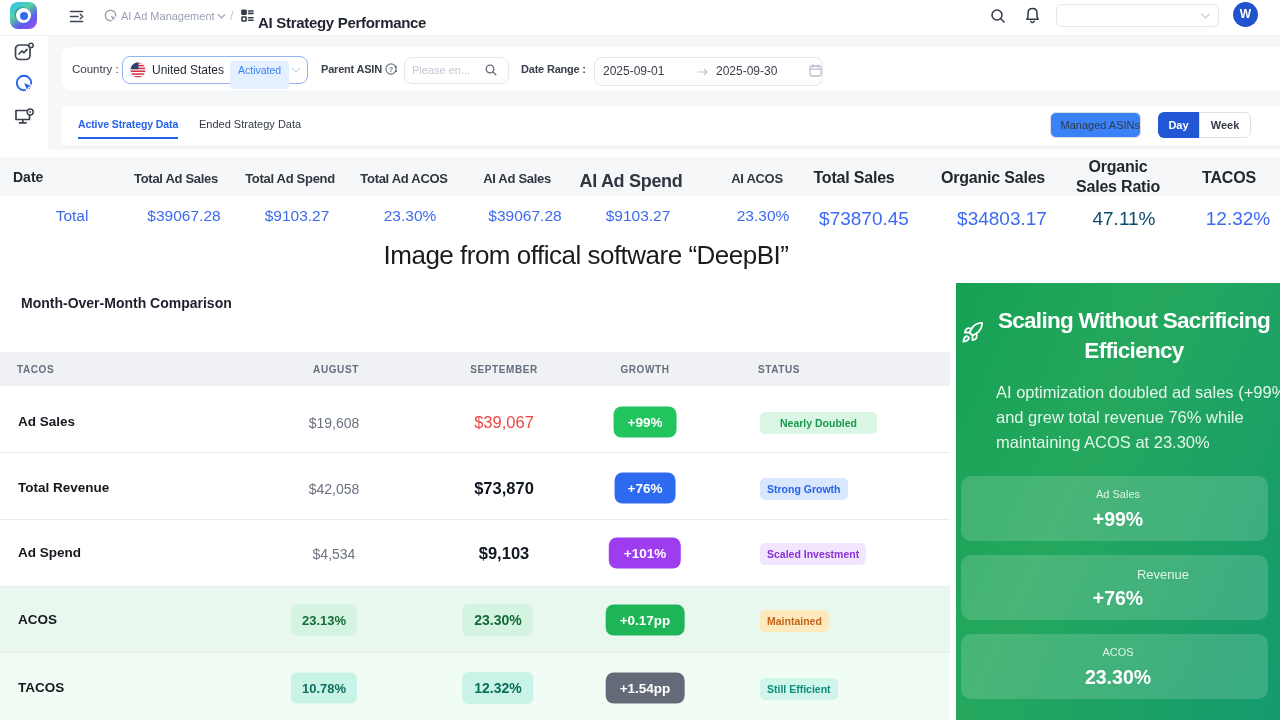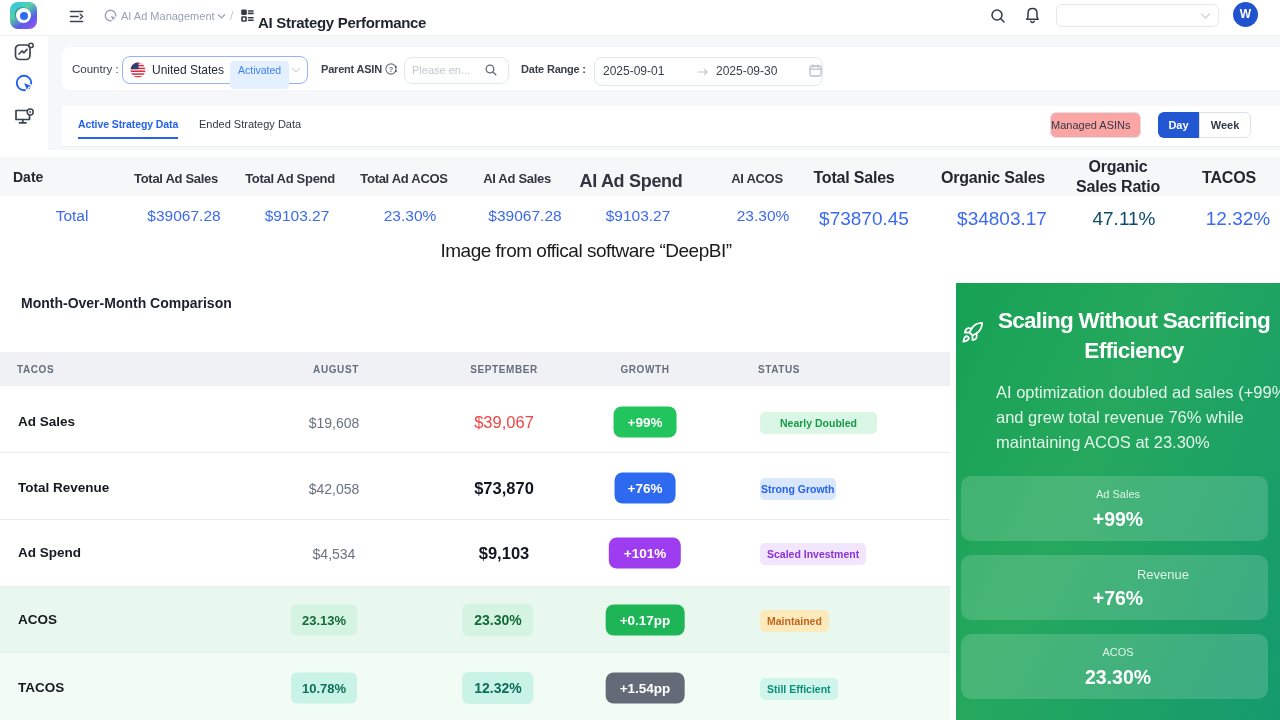--- a/index.html
+++ b/index.html
@@ -130,21 +130,21 @@
 <div class="abs" style="left:716px;top:64px;font-size:12px;color:#3a404c;z-index:4">2025-09-30</div>
 <svg class="abs" style="left:809px;top:64px;z-index:4" width="13" height="13" viewBox="0 0 13 13">
  <rect x="1" y="2" width="11" height="10" rx="1.5" fill="none" stroke="#b9bfca" stroke-width="1.3"></rect>
  <path d="M1 5.2 H12 M4 1 V3.2 M9 1 V3.2" stroke="#b9bfca" stroke-width="1.3" stroke-linecap="round"></path>
 </svg>
 
 <div class="abs" style="left:62px;top:106px;width:1218px;height:41px;background:#fff;border-bottom:1px solid #eceef2;z-index:2"></div>
 <div class="abs" style="left:78px;top:118px;font-size:10.5px;font-weight:700;letter-spacing:-0.1px;color:#2563eb;z-index:3">Active Strategy Data</div>
 <div class="abs" style="left:78px;top:137px;width:100px;height:2px;background:#2563eb;z-index:3"></div>
 <div class="abs" style="left:199px;top:117.5px;font-size:11px;color:#333a46;z-index:3">Ended Strategy Data</div>
-<div class="abs" style="left:1050px;top:112px;width:91px;height:26px;border:1px solid #dde0e6;border-radius:6px;background:#fca5a5;font-size:11px;color:#333a46;text-align:left;line-height:24px;z-index:3">Managed ASINs</div>
+<div class="abs" style="left:1050px;top:112px;width:91px;height:26px;border:1px solid #dde0e6;border-radius:6px;background:#3b82f6;font-size:11px;color:#333a46;text-align:right;line-height:24px;z-index:3">Managed ASINs</div>
 <div class="abs" style="left:1158px;top:112px;width:41px;height:26px;border-radius:6px 0 0 6px;background:#2157d2;font-size:11px;font-weight:700;color:#fff;text-align:center;line-height:26px;z-index:3">Day</div>
 <div class="abs" style="left:1199px;top:112px;width:52px;height:26px;border:1px solid #dde0e6;border-radius:0 6px 6px 0;background:#fff;font-size:11px;font-weight:700;color:#333a46;text-align:center;line-height:24px;z-index:3">Week</div>
 
 <div class="abs" style="left:0;top:157px;width:1280px;height:39px;background:#f6f7f9;z-index:1"></div>
 <div class="abs" style="left:13px;top:169px;font-size:14px;font-weight:700;color:#23272f;z-index:2">Date</div>
 <div class="abs cx" style="left:176px;top:171px;font-size:13px;font-weight:700;letter-spacing:-0.3px;color:#30353f;z-index:2">Total Ad Sales</div>
 <div class="abs cx" style="left:290px;top:171px;font-size:13px;font-weight:700;letter-spacing:-0.3px;color:#30353f;z-index:2">Total Ad Spend</div>
 <div class="abs cx" style="left:404px;top:171px;font-size:13px;font-weight:700;letter-spacing:-0.3px;color:#30353f;z-index:2">Total Ad ACOS</div>
 <div class="abs cx" style="left:517px;top:171px;font-size:13px;font-weight:700;letter-spacing:-0.3px;color:#30353f;z-index:2">AI Ad Sales</div>
 <div class="abs cx" style="left:631px;top:171px;font-size:18px;font-weight:700;letter-spacing:-0.3px;color:#30353f;z-index:2">AI Ad Spend</div>
@@ -159,21 +159,21 @@
 <div class="abs cx" style="left:297px;top:207px;font-size:15.5px;color:#3c6af0;z-index:2">$9103.27</div>
 <div class="abs cx" style="left:410px;top:207px;font-size:15.5px;color:#3c6af0;z-index:2">23.30%</div>
 <div class="abs cx" style="left:525px;top:207px;font-size:15.5px;color:#3c6af0;z-index:2">$39067.28</div>
 <div class="abs cx" style="left:638px;top:207px;font-size:15.5px;color:#3c6af0;z-index:2">$9103.27</div>
 <div class="abs cx" style="left:763px;top:207px;font-size:15.5px;color:#3c6af0;z-index:2">23.30%</div>
 <div class="abs cx" style="left:864px;top:208px;font-size:19px;color:#3c6af0;z-index:2">$73870.45</div>
 <div class="abs cx" style="left:1002px;top:208px;font-size:19px;color:#3c6af0;z-index:2">$34803.17</div>
 <div class="abs cx" style="left:1124px;top:208px;font-size:19px;color:#0c4a6e;z-index:2">47.11%</div>
 <div class="abs cx" style="left:1238px;top:208px;font-size:19px;color:#3c6af0;z-index:2">12.32%</div>
 
-<div class="abs cx" style="left:586px;top:240px;font-size:19px;letter-spacing:-0.5px;color:#1b1b1b;white-space:nowrap;z-index:2">Image from offical software “DeepBI”</div>
+<div class="abs cx" style="left:586px;top:240px;font-size:26px;letter-spacing:-0.5px;color:#1b1b1b;white-space:nowrap;z-index:2">Image from offical software “DeepBI”</div>
 
 <div class="abs" style="left:0;top:283px;width:950px;height:437px;background:#fff;z-index:1"></div>
 <div class="abs" style="left:21px;top:295px;font-size:14px;font-weight:700;color:#1c212b;z-index:2">Month-Over-Month Comparison</div>
 
 <div class="abs" style="left:0;top:352px;width:950px;height:34px;background:#eff1f4;z-index:2"></div>
 <div class="abs" style="left:17px;top:364px;font-size:10px;font-weight:700;color:#646e7d;letter-spacing:0.6px;z-index:3">TACOS</div>
 <div class="abs cx" style="left:336px;top:364px;font-size:10px;font-weight:700;color:#646e7d;letter-spacing:0.6px;z-index:3">AUGUST</div>
 <div class="abs cx" style="left:504px;top:364px;font-size:10px;font-weight:700;color:#646e7d;letter-spacing:0.6px;z-index:3">SEPTEMBER</div>
 <div class="abs cx" style="left:645px;top:364px;font-size:10px;font-weight:700;color:#646e7d;letter-spacing:0.6px;z-index:3">GROWTH</div>
 <div class="abs" style="left:758px;top:364px;font-size:10px;font-weight:700;color:#646e7d;letter-spacing:0.6px;z-index:3">STATUS</div>
@@ -204,21 +204,21 @@
 <div class="abs cxy" style="left:498px;top:620px;padding:8px 12px;background:#d4f3e0;border-radius:6px;font-size:14px;font-weight:700;color:#156a3a;z-index:3">23.30%</div>
 <div class="abs cxy" style="left:498px;top:688px;padding:8px 12px;background:#c9f3e6;border-radius:6px;font-size:14px;font-weight:700;color:#0d6e5e;z-index:3">12.32%</div>
 
 <div class="abs cxy" style="left:645px;top:422px;padding:8px 14px;background:#22c45d;border-radius:8px;font-size:13.5px;font-weight:700;color:#fff;z-index:3">+99%</div>
 <div class="abs cxy" style="left:645px;top:488px;padding:8px 13px;background:#2e6af0;border-radius:8px;font-size:13.5px;font-weight:700;color:#fff;z-index:3">+76%</div>
 <div class="abs cxy" style="left:645px;top:553px;padding:8px 15px;background:#9e3df0;border-radius:8px;font-size:13.5px;font-weight:700;color:#fff;z-index:3">+101%</div>
 <div class="abs cxy" style="left:645px;top:620px;padding:8px 14px;background:#1eb556;border-radius:8px;font-size:13.5px;font-weight:700;color:#fff;z-index:3">+0.17pp</div>
 <div class="abs cxy" style="left:645px;top:688px;padding:8px 14px;background:#646b78;border-radius:8px;font-size:13.5px;font-weight:700;color:#fff;z-index:3">+1.54pp</div>
 
 <div class="abs" style="left:760px;top:412px;padding:5px 20px;background:#d9f7e4;border-radius:5px;font-size:10.5px;font-weight:700;color:#189a4a;z-index:3">Nearly Doubled</div>
-<div class="abs" style="left:760px;top:478px;padding:5px 1px;background:#d8e7fd;border-radius:5px;font-size:10.5px;font-weight:700;color:#2563eb;z-index:3">Strong Growth</div>
+<div class="abs" style="left:760px;top:478px;padding:5px 7px;background:#d8e7fd;border-radius:5px;font-size:10.5px;font-weight:700;color:#2563eb;z-index:3">Strong Growth</div>
 <div class="abs" style="left:760px;top:543px;padding:5px 7px;background:#f1e6fd;border-radius:5px;font-size:10.5px;font-weight:700;color:#8b33d6;z-index:3">Scaled Investment</div>
 <div class="abs" style="left:760px;top:610px;padding:5px 7px;background:#fdeabc;border-radius:5px;font-size:10.5px;font-weight:700;color:#c2641b;z-index:3">Maintained</div>
 <div class="abs" style="left:760px;top:678px;padding:5px 7px;background:#d0f5ea;border-radius:5px;font-size:10.5px;font-weight:700;color:#0c8f7c;z-index:3">Still Efficient</div>
 
 <div class="abs" style="left:956px;top:283px;width:324px;height:437px;background:linear-gradient(115deg,#16a154 0%,#25a85d 40%,#149a6e 100%);z-index:2"></div>
 
 <svg class="abs" style="left:961px;top:321px;z-index:4" width="23" height="23" viewBox="0 0 24 24">
  <g fill="none" stroke="#fff" stroke-width="1.9" stroke-linecap="round" stroke-linejoin="round">
   <path d="M4.5 16.5c-1.5 1.26-2 5-2 5s3.74-.5 5-2c.71-.84.7-2.13-.09-2.91a2.18 2.18 0 0 0-2.91-.09z"></path>
   <path d="m12 15-3-3a22 22 0 0 1 2-3.95A12.88 12.88 0 0 1 22 2c0 2.72-.78 7.5-6 11a22.35 22.35 0 0 1-4 2z"></path>

